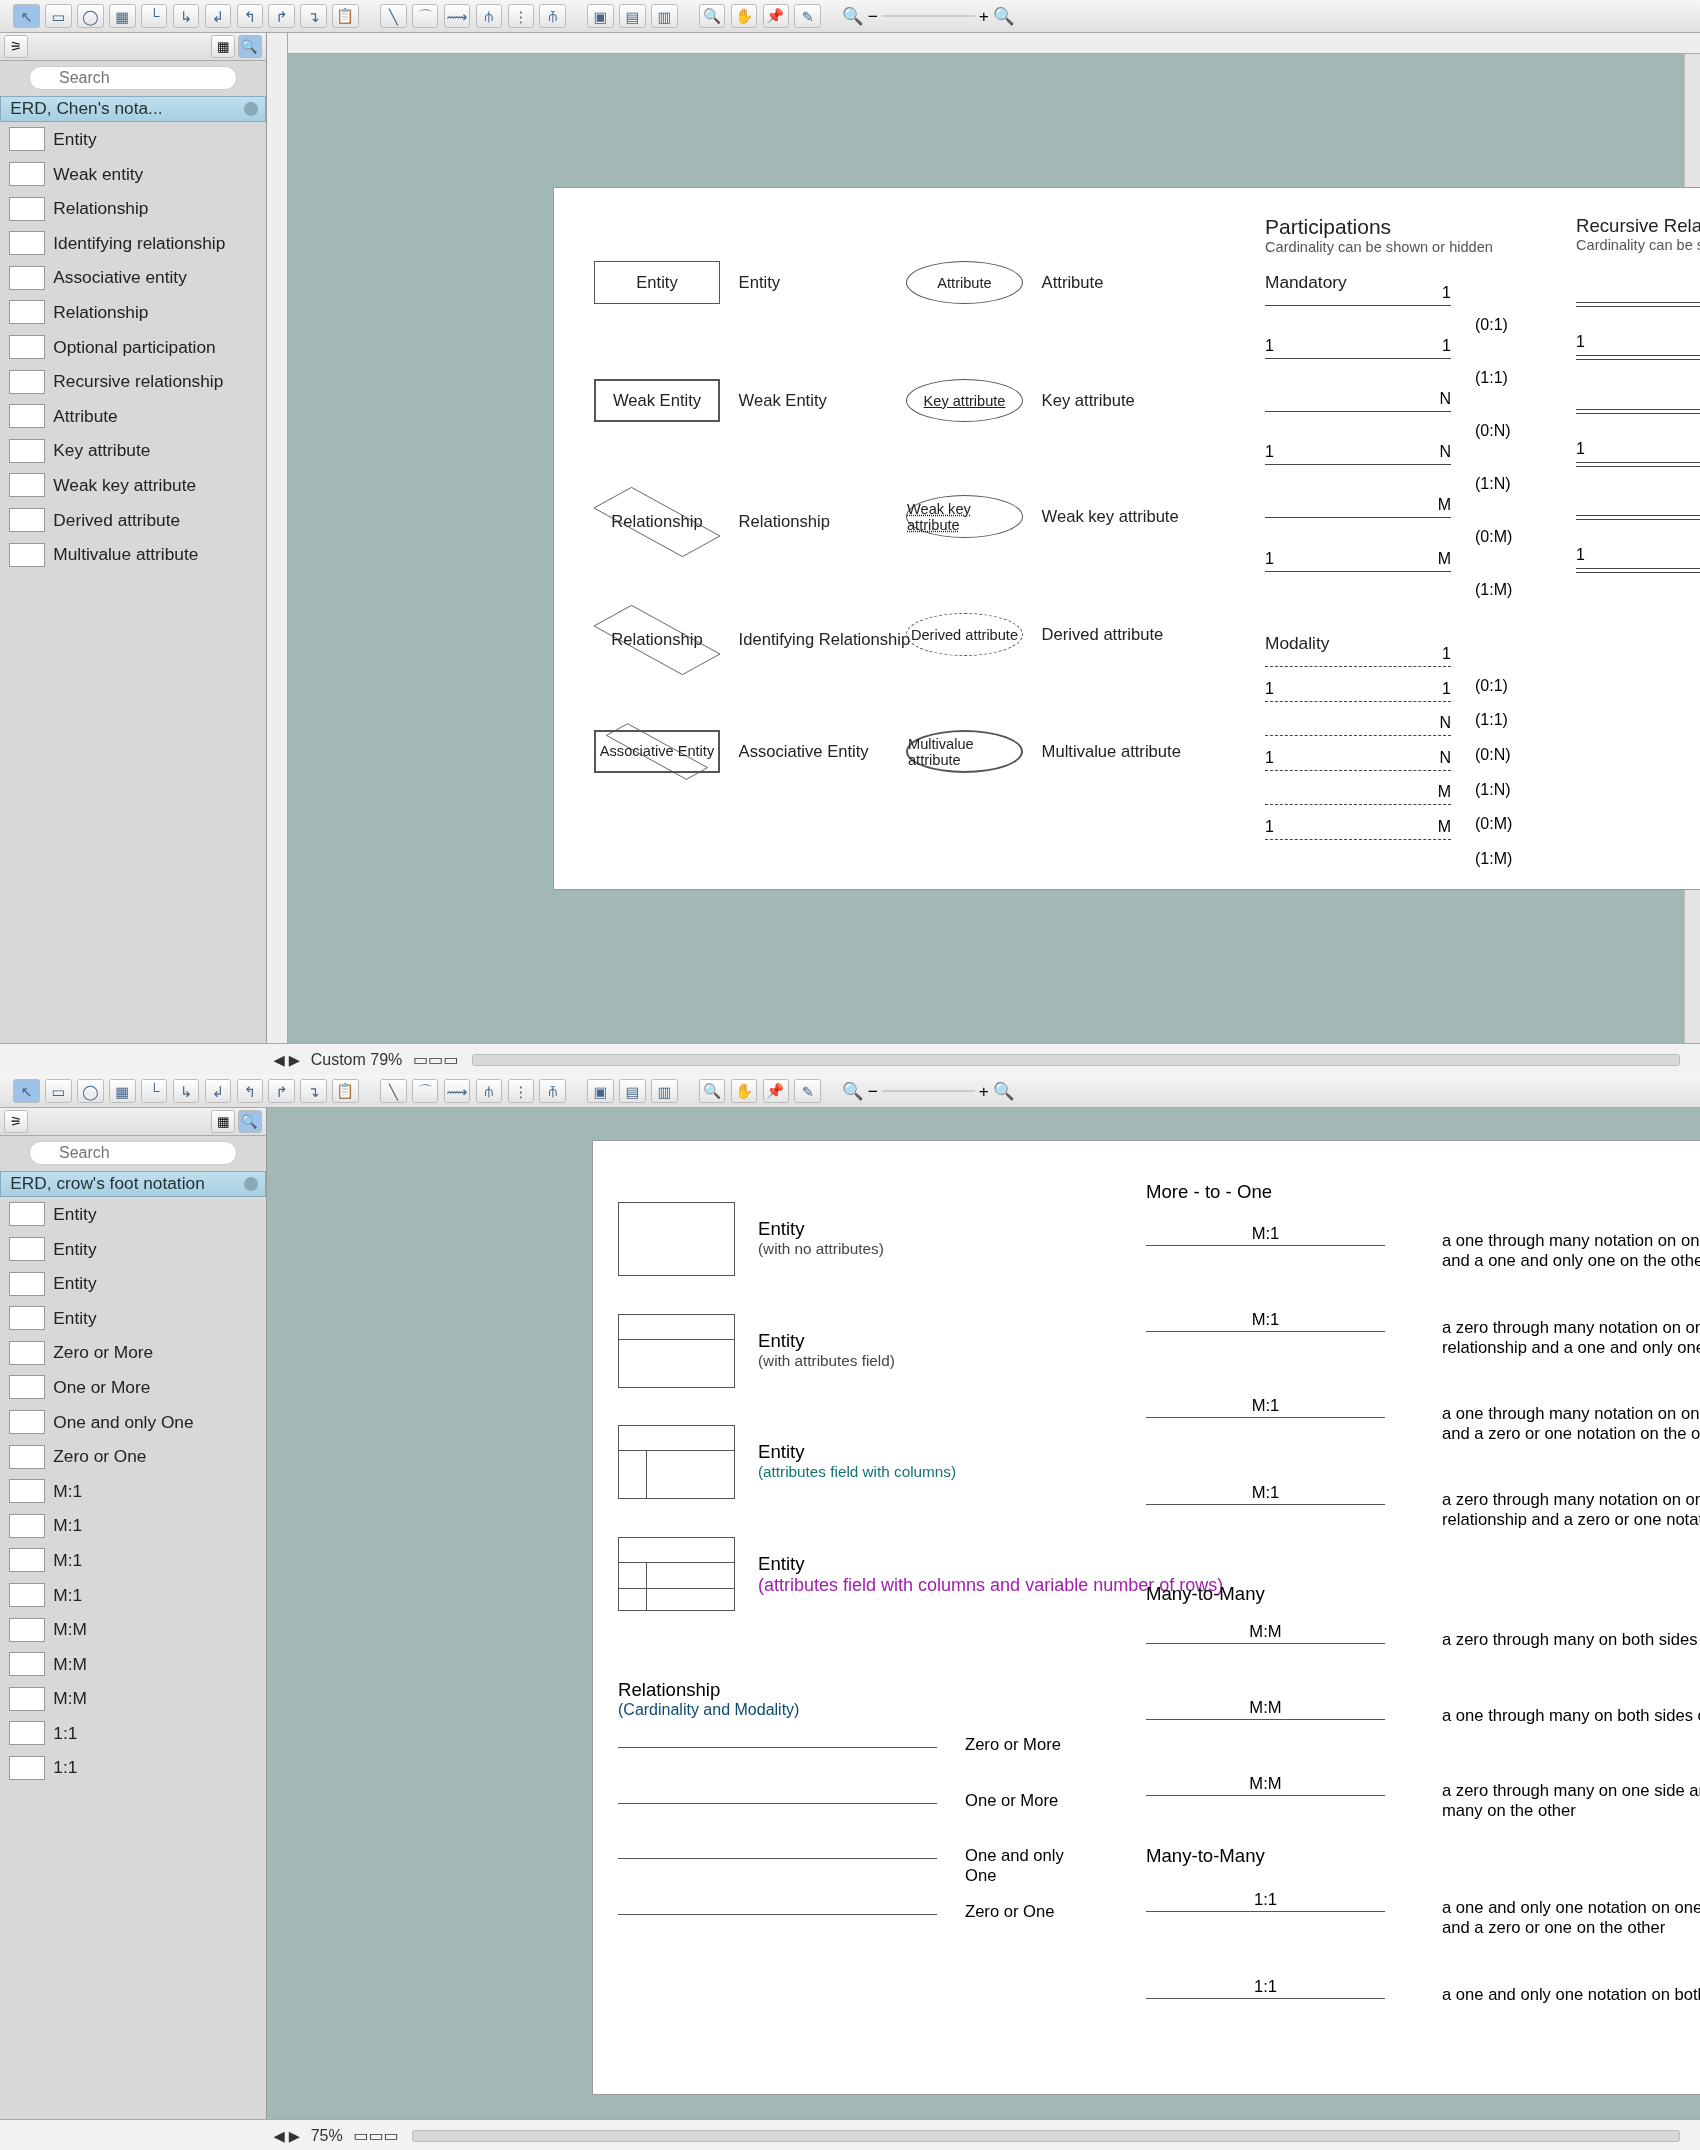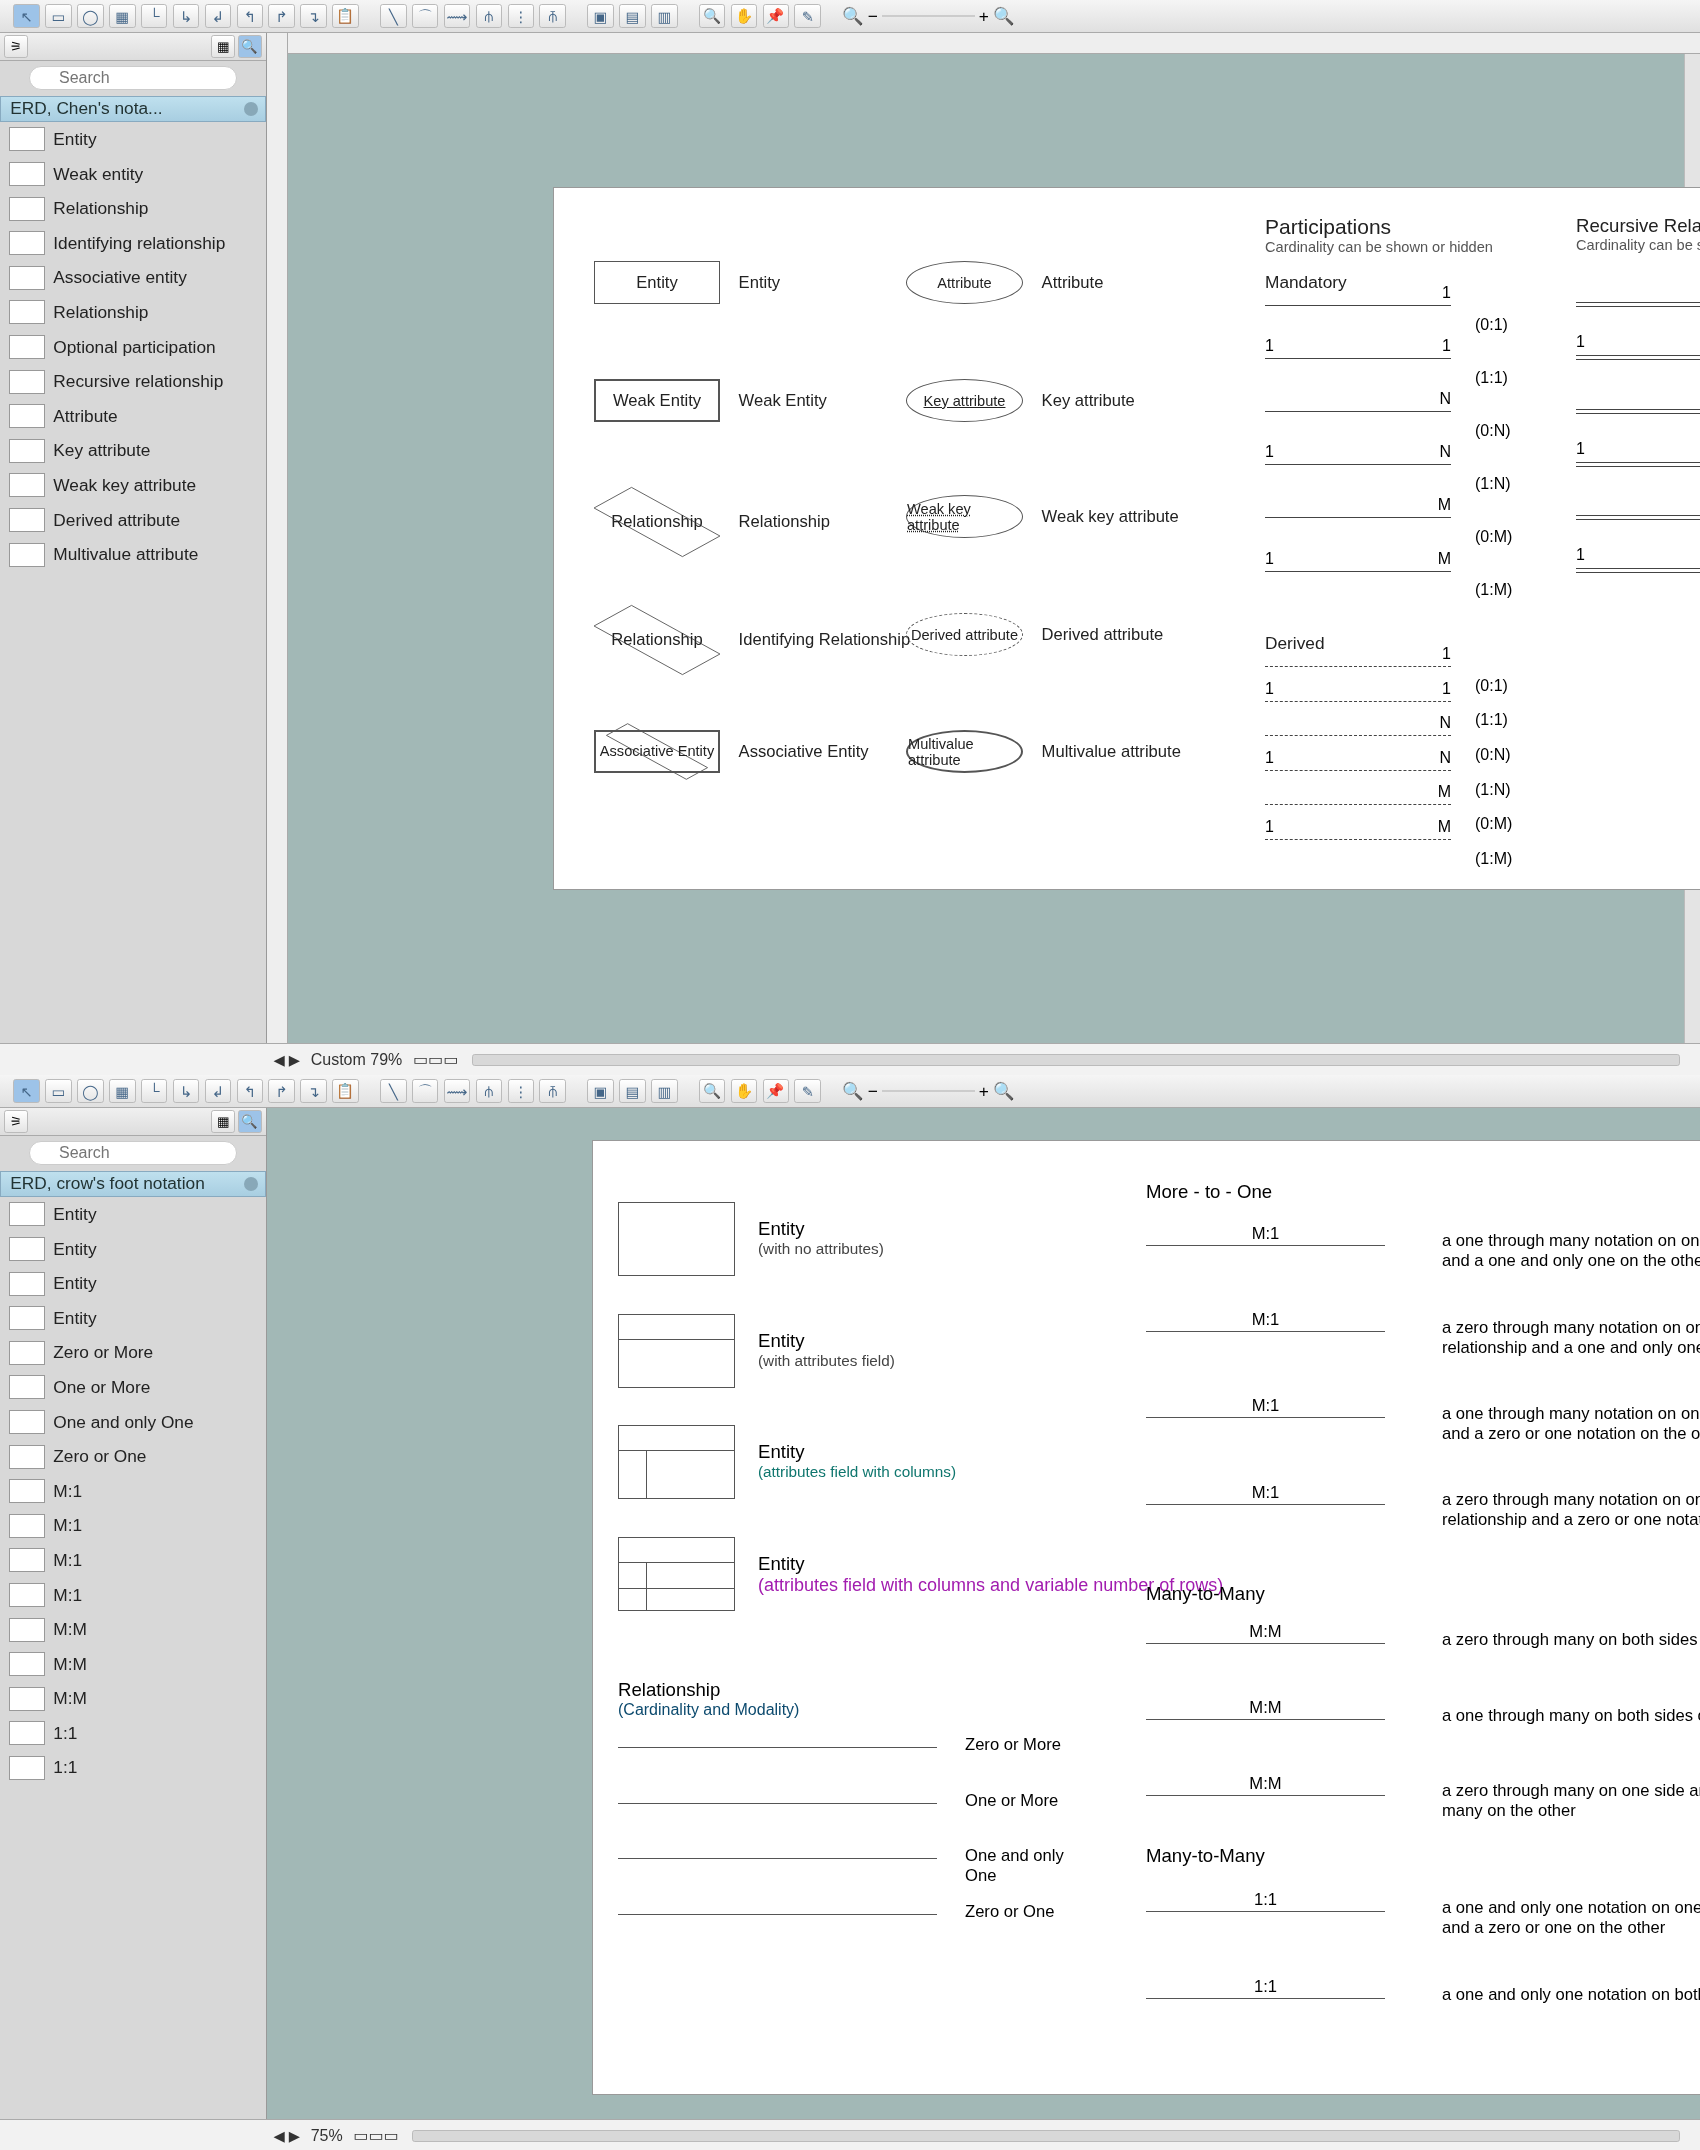--- a/index.html
+++ b/index.html
@@ -288,21 +288,21 @@
               <span class="l"></span>
               <span class="r">M</span>
             </div>
             <div class="part-note" style="left: 921px; top: 320px;">(0:M)</div>
             <div class="part-line" style="left: 711px; top: 383px;">
               <span class="l">1</span>
               <span class="r">M</span>
             </div>
             <div class="part-note" style="left: 921px; top: 373px;">(1:M)</div>
           </div>
-        <div class="chen-col" style="left:711px; top:445px; font-size:17.3px;">Derived</div>
+        <div class="chen-col" style="left:711px; top:445px; font-size:17.3px;">Modality</div>
         <div id="chen-opt">
             <div class="part-line half-dash" style="left: 711px; top: 478px;">
               <span class="l"></span>
               <span class="r">1</span>
             </div>
             <div class="part-note" style="left: 921px; top: 469px;">(0:1)</div>
             <div class="part-line half-dash" style="left: 711px; top: 513px;">
               <span class="l">1</span>
               <span class="r">1</span>
             </div>

